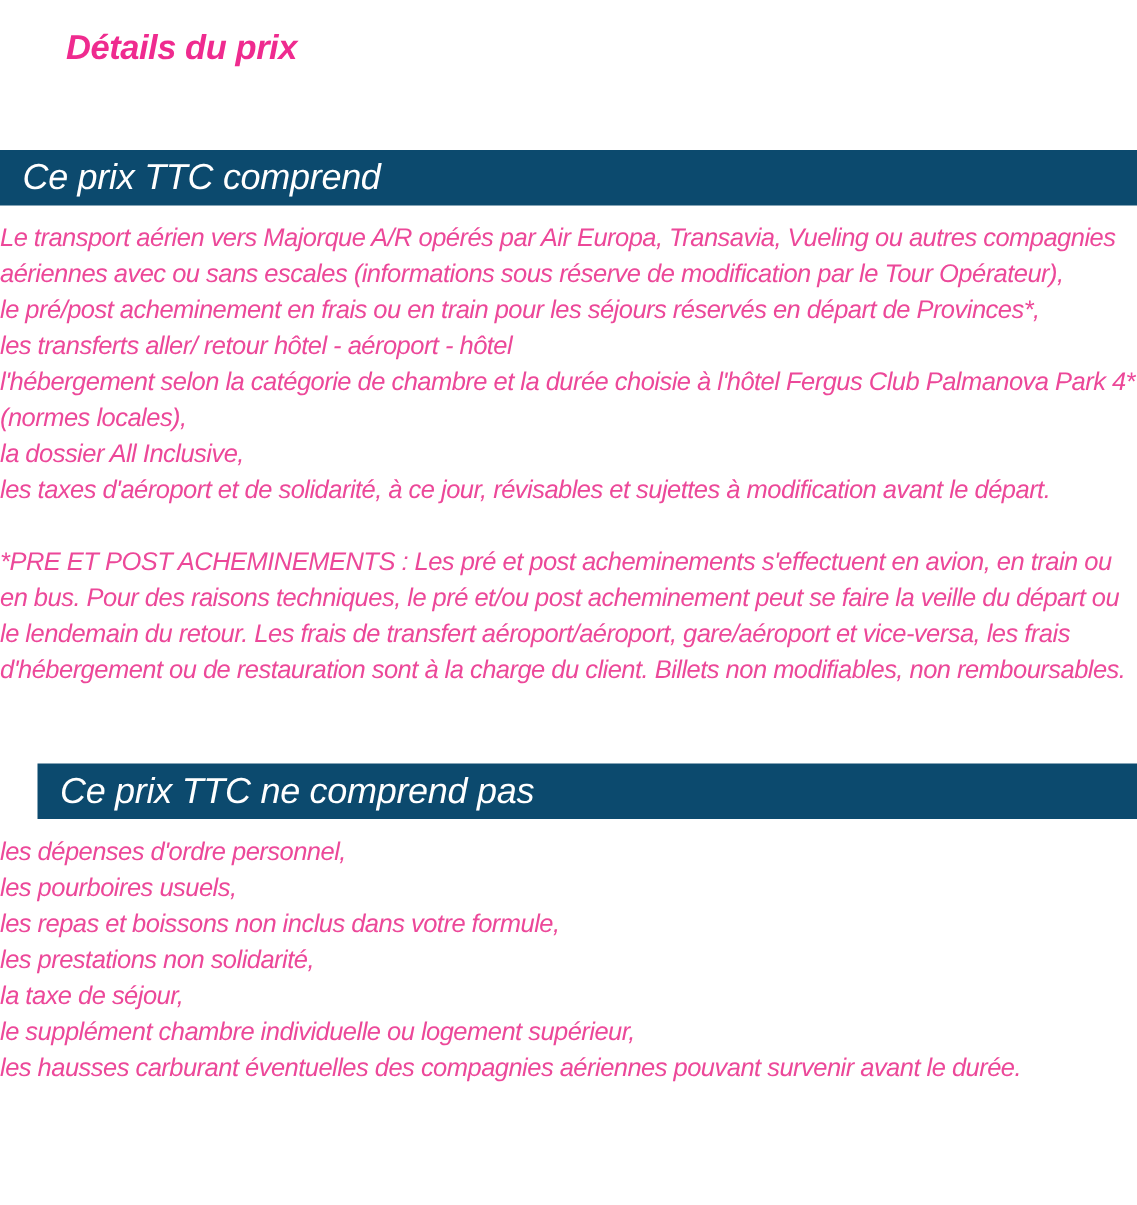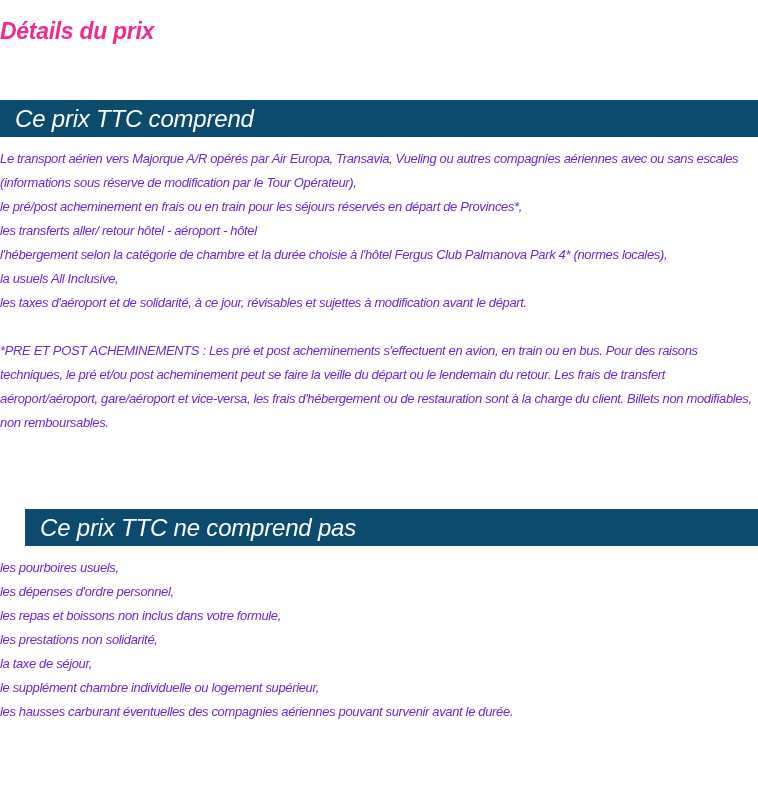--- a/index.html
+++ b/index.html
@@ -1,62 +1,62 @@
 <!DOCTYPE html>
 <html><head>
   <meta charset="utf-8">
   <style>
     html, body { margin: 0; padding: 0; background: #ffffff; }
     body { width: 758px; height: 803px; overflow: hidden; position: relative;
            font-family: "Liberation Sans", "DejaVu Sans", sans-serif; }
     .page-title { position: absolute; left: 0; top: 18px; margin: 0;
                   font-size: 23px; font-weight: bold; font-style: italic;
-                  color: #ef2b8f; letter-spacing: -0.3px; }
+                  color: #ef2b8f; letter-spacing: -0.3px; padding-left: 44px; }
     .band { position: absolute; left: 0; width: 758px; height: 37px;
             background: #0c4a6e; }
     .band h2 { margin: 0; padding-left: 15px; line-height: 37px;
                font-size: 24px; font-weight: normal; font-style: italic;
                color: #ffffff; letter-spacing: -0.2px; }
     .band-1 { top: 100px; }
     .band-2 { top: 509px; margin-left: 25px; }
     .body-text { position: absolute; left: 0; width: 758px;
-                 font-size: 13px; font-style: italic; color: #6d28d9;
+                 font-size: 17px; font-style: italic; color: #ec4899;
                  line-height: 24px; letter-spacing: -0.35px; }
     .body-1 { top: 147px; }
     .body-2 { top: 556px; }
     .line { display: block; }
     .spacer { height: 24px; }
   </style>
 </head>
 <body>
 
 <h1 class="page-title">Détails du prix</h1>
 
 <section>
   <div class="band band-1">
     <h2>Ce prix TTC comprend</h2>
   </div>
   <div class="body-text body-1">
     <span class="line">Le transport aérien vers Majorque A/R opérés par Air Europa, Transavia, Vueling ou autres compagnies aériennes avec ou sans escales (informations sous réserve de modification par le Tour Opérateur),</span>
     <span class="line">le pré/post acheminement en frais ou en train pour les séjours réservés en départ de Provinces*,</span>
     <span class="line">les transferts aller/ retour hôtel - aéroport - hôtel</span>
     <span class="line">l'hébergement selon la catégorie de chambre et la durée choisie à l'hôtel Fergus Club Palmanova Park 4* (normes locales),</span>
-    <span class="line">la usuels All Inclusive,</span>
+    <span class="line">la dossier All Inclusive,</span>
     <span class="line">les taxes d'aéroport et de solidarité, à ce jour, révisables et sujettes à modification avant le départ.</span>
     <div class="spacer"></div>
     <span class="line">*PRE ET POST ACHEMINEMENTS : Les pré et post acheminements s'effectuent en avion, en train ou en bus. Pour des raisons techniques, le pré et/ou post acheminement peut se faire la veille du départ ou le lendemain du retour. Les frais de transfert aéroport/aéroport, gare/aéroport et vice-versa, les frais d'hébergement ou de restauration sont à la charge du client. Billets non modifiables, non remboursables.</span>
   </div>
 </section>
 
 <section>
   <div class="band band-2">
     <h2>Ce prix TTC ne comprend pas</h2>
   </div>
   <div class="body-text body-2">
+    <span class="line">les dépenses d'ordre personnel,</span>
     <span class="line">les pourboires usuels,</span>
-    <span class="line">les dépenses d'ordre personnel,</span>
     <span class="line">les repas et boissons non inclus dans votre formule,</span>
     <span class="line">les prestations non solidarité,</span>
     <span class="line">la taxe de séjour,</span>
     <span class="line">le supplément chambre individuelle ou logement supérieur,</span>
     <span class="line">les hausses carburant éventuelles des compagnies aériennes pouvant survenir avant le durée.</span>
   </div>
 </section>
 
 </body></html>

